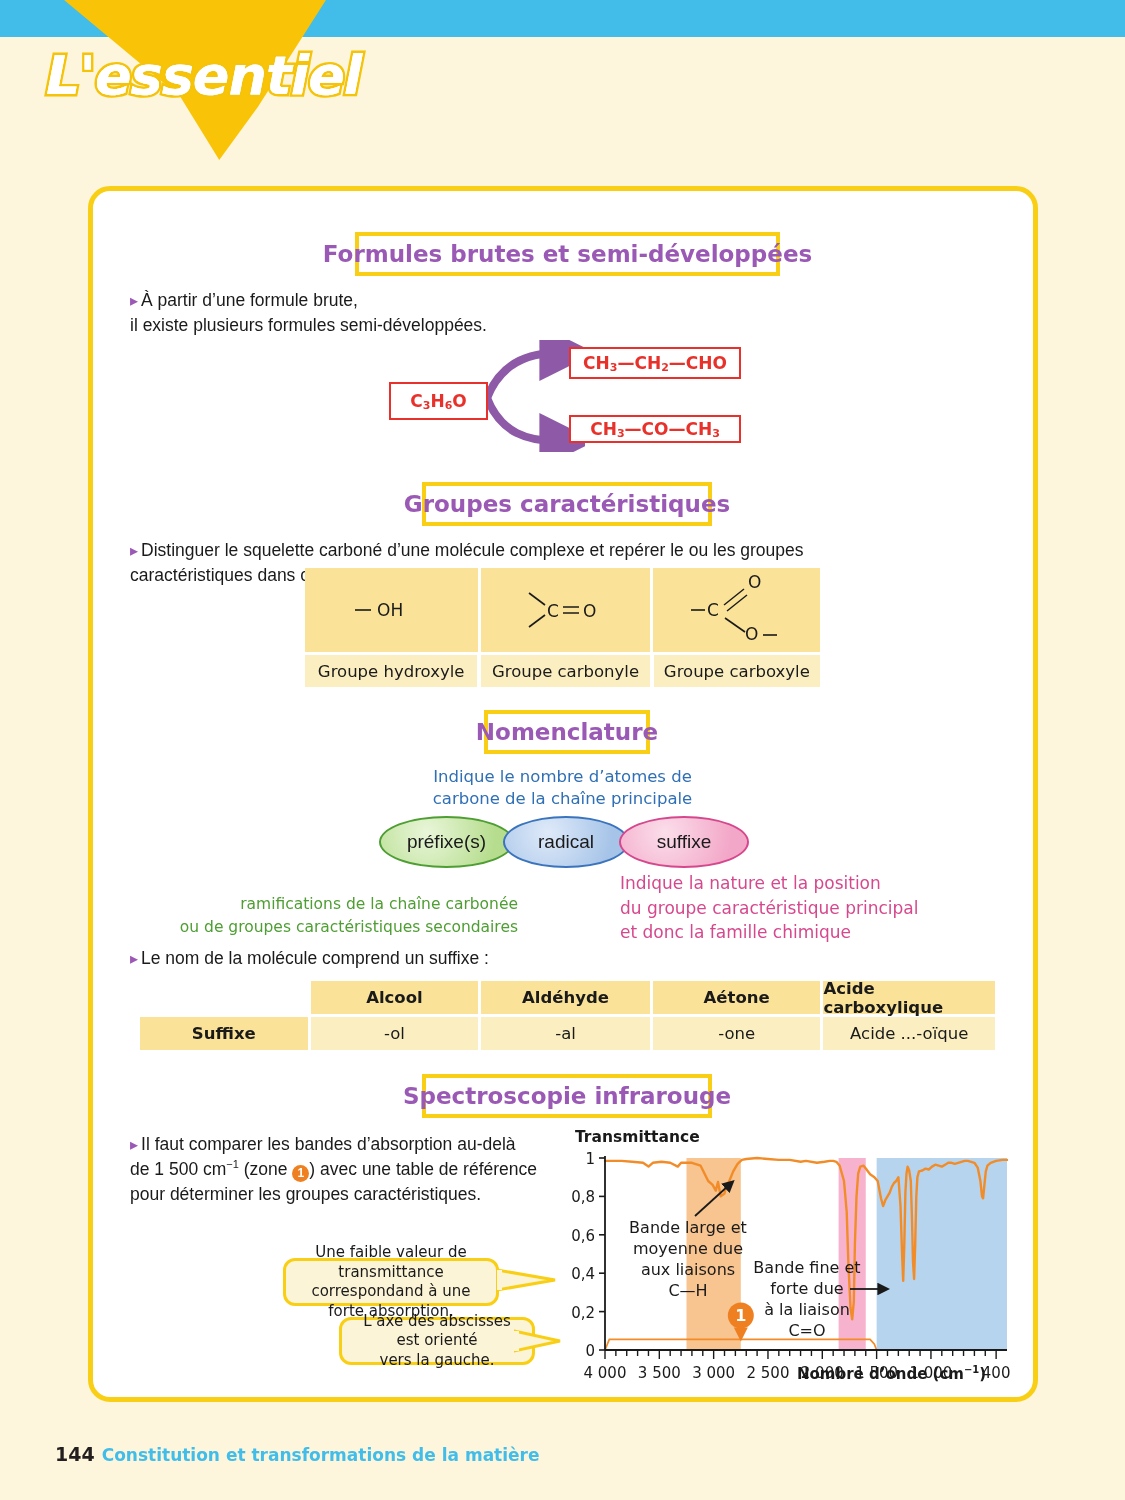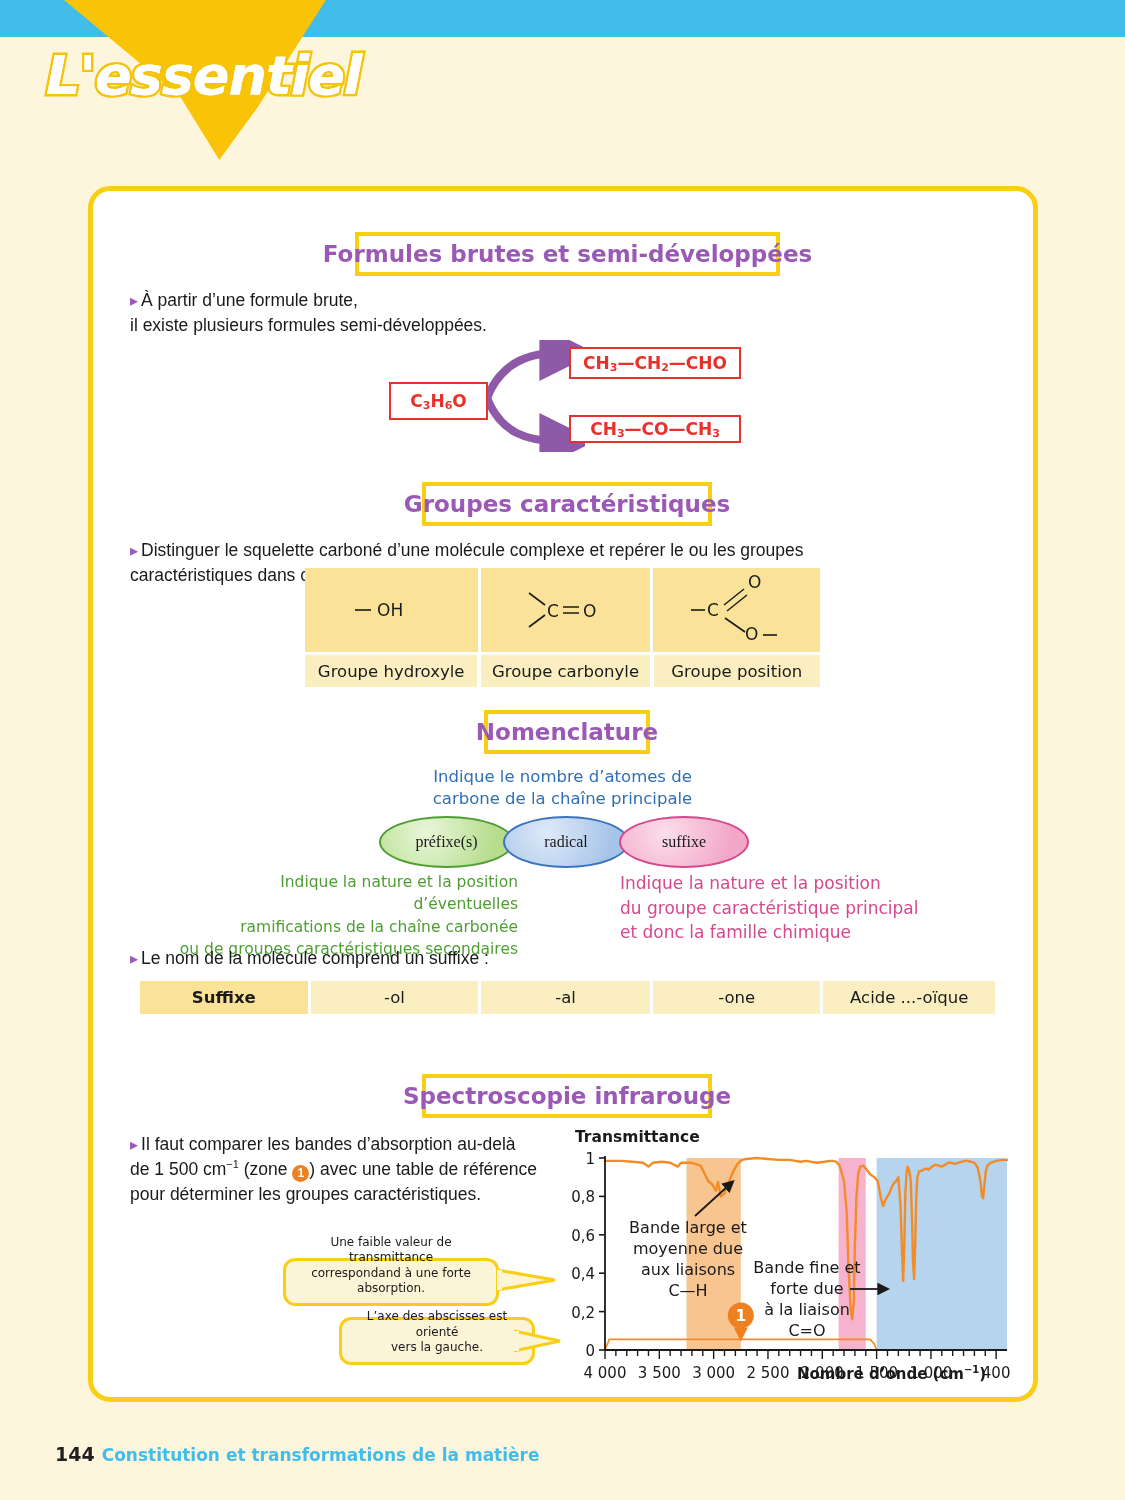--- a/index.html
+++ b/index.html
@@ -77,21 +77,21 @@
   }
   .gc1{width:173px;}.gc2{width:169px;}.gc3{width:167px;}
 
   
   .nom-caption{
     position:absolute;left:0;right:0;text-align:center;color:#2f6fb5;
     font-size:16.5px;line-height:1.35;font-family:"DejaVu Sans", sans-serif;
   }
   .ellipse{
     position:absolute;border-radius:50%;display:flex;align-items:center;justify-content:center;
-    font-size:16px;color:#1a1a1a;font-family:Liberation Serif, serif;
+    font-size:19px;color:#1a1a1a;font-family:Liberation Sans, sans-serif;
   }
   #e-prefixe{left:379px;top:816px;width:131px;height:48px;
     background:radial-gradient(circle at 35% 30%, #e9f6d9 0%, #b6dd8e 75%);border:2px solid #4e9e33;}
   #e-radical{left:503px;top:816px;width:122px;height:48px;
     background:radial-gradient(circle at 35% 30%, #dfeaf9 0%, #a6c4e8 75%);border:2px solid #3b74bd;}
   #e-suffixe{left:619px;top:816px;width:126px;height:48px;
     background:radial-gradient(circle at 35% 30%, #fbdeea 0%, #f3a7c8 75%);border:2px solid #d6488d;}
   .nom-left{
     position:absolute;left:178px;top:871px;width:340px;text-align:right;
     color:#4e9e33;font-size:15.5px;line-height:1.45;font-family:"DejaVu Sans", sans-serif;
@@ -111,22 +111,22 @@
   }
   .s-blank{width:168px;background:transparent;}
   .s-head{background:#fae398;font-weight:bold;}
   .s-rowhead{width:168px;background:#fae398;font-weight:bold;}
   .s-body{background:#fbeec0;}
   .sw1{width:168px;}.sw2{width:169px;}.sw3{width:168px;}.sw4{width:172px;}
 
   
   .callout{
     position:absolute;background:#fcf4d6;border:3px solid #f9cf16;border-radius:12px;
-    display:flex;align-items:flex-end;justify-content:center;text-align:center;
-    font-size:12px;color:#1a1a1a;line-height:1.3;padding:6px 10px;box-sizing:border-box;
+    display:flex;align-items:center;justify-content:center;text-align:center;
+    font-size:15px;color:#1a1a1a;line-height:1.3;padding:6px 10px;box-sizing:border-box;
     font-family:"DejaVu Sans", sans-serif;
   }
   #c-faible{left:283px;top:1258px;width:216px;height:48px;}
   #c-axe{left:320px;top:1317px;width:196px;height:48px;margin-left:19px;}
 
   
   .footer{position:absolute;left:55px;top:1443px;font-family:"DejaVu Sans", sans-serif;}
   .footer .pg{font-size:19px;font-weight:bold;color:#231f20;margin-right:7px;}
   .footer .ft{font-size:17px;font-weight:bold;color:#42bdea;}
 </style>
@@ -205,51 +205,58 @@
         <text x="71" y="16" font-size="17" font-family="DejaVu Sans, sans-serif" fill="#1a1a1a">O</text>
         <line x1="48" y1="46" x2="68" y2="60" stroke="#1a1a1a" stroke-width="1.6"></line>
         <text x="68" y="68" font-size="17" font-family="DejaVu Sans, sans-serif" fill="#1a1a1a">O</text>
         <line x1="86" y1="63" x2="100" y2="63" stroke="#1a1a1a" stroke-width="1.6"></line>
       </svg>
     </div>
   </div>
   <div class="grow-bot">
     <div class="gcell-label gc1">Groupe hydroxyle</div>
     <div class="gcell-label gc2">Groupe carbonyle</div>
-    <div class="gcell-label gc3">Groupe position</div>
+    <div class="gcell-label gc3">Groupe carboxyle</div>
   </div>
 </div>
 
 <div class="sect-title" id="t-nomen">Nomenclature</div>
 
 <div class="nom-caption" style="top:766px;">
   <span>Indique le nombre d’atomes de</span><br>
   <span>carbone de la chaîne principale</span>
 </div>
 
 <div class="ellipse" id="e-prefixe">préfixe(s)</div>
 <div class="ellipse" id="e-radical">radical</div>
 <div class="ellipse" id="e-suffixe">suffixe</div>
 
 <div class="nom-left">
-  <span>Indique la nature et la position d’éventuelles</span><br>
+  <br>
   <span>ramifications de la chaîne carbonée</span><br>
   <span>ou de groupes caractéristiques secondaires</span>
 </div>
 <div class="nom-right">
   <span>Indique la nature et la position</span><br>
   <span>du groupe caractéristique principal</span><br>
   <span>et donc la famille chimique</span>
 </div>
 
 <div class="bullet-para" style="left:130px;top:946px;width:600px;">
   <span class="bt">▸</span><span>Le nom de la molécule comprend un suffixe :</span>
 </div>
 
 <div class="stable">
+  <div class="srow">
+    <div class="scell s-blank"></div>
+    <div class="scell s-head sw1">Alcool</div>
+    <div class="scell s-head sw2">Aldéhyde</div>
+    <div class="scell s-head sw3">Aétone</div>
+    <div class="scell s-head sw4">Acide carboxylique</div>
+  </div>
   <div class="srow">
     <div class="scell s-rowhead">Suffixe</div>
     <div class="scell s-body sw1">-ol</div>
     <div class="scell s-body sw2">-al</div>
     <div class="scell s-body sw3">-one</div>
     <div class="scell s-body sw4">Acide ...-oïque</div>
   </div>
 </div>
 
 <div class="sect-title" id="t-spectro">Spectroscopie infrarouge</div>

